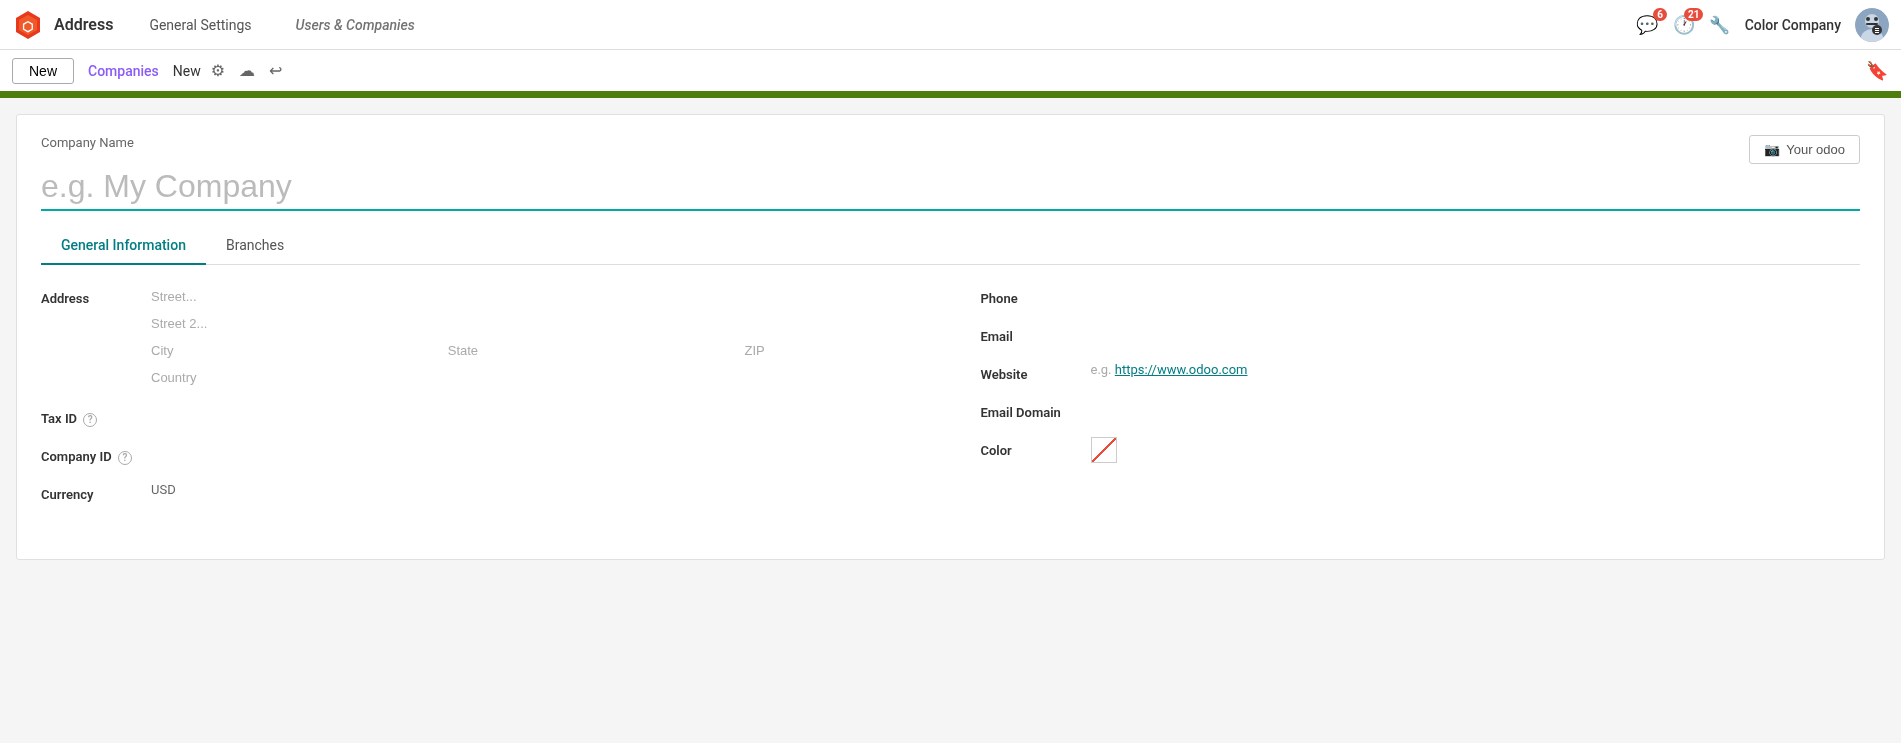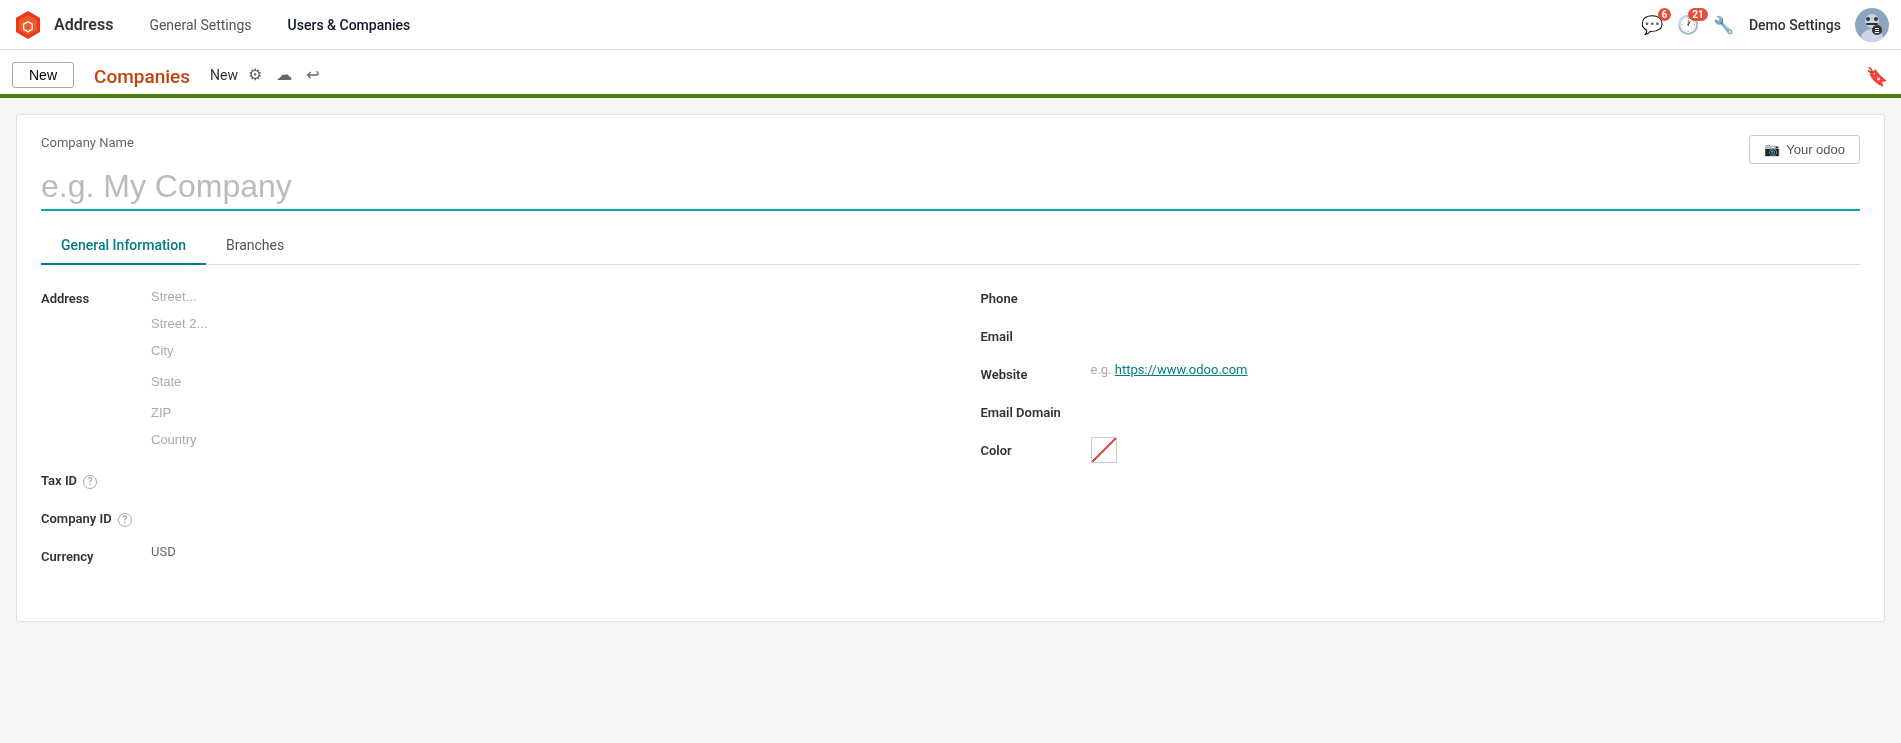--- a/index.html
+++ b/index.html
@@ -9,25 +9,25 @@
     .top-nav {
       display: flex; align-items: center; background: #fff; border-bottom: 1px solid #ddd;
       padding: 0 12px; height: 50px; position: relative;
     }
     .nav-logo {
       width: 32px; height: 32px; margin-right: 10px; flex-shrink: 0;
     }
     .nav-app-title {
       font-size: 16px; font-weight: 600; color: #333; margin-right: 24px;
     }
-    .nav-menu { display: flex; gap: 12px; }
+    .nav-menu { display: flex; gap: 20px; }
     .nav-menu-item {
       padding: 6px 12px; color: #555; cursor: pointer; border-radius: 4px; font-size: 14px;
     }
-    .nav-menu-item.active { color: #0f172a; font-weight: 500; }
+    .nav-menu-item.active { color: #737373; font-weight: 500; font-style: italic; }
 
     .nav-right {
       margin-left: auto; display: flex; align-items: center; gap: 14px;
     }
     .nav-icon-badge { position: relative; cursor: pointer; }
     .nav-icon-badge .badge {
       position: absolute; top: -6px; right: -8px;
       background: #e74c3c; color: #fff; border-radius: 10px;
       font-size: 10px; padding: 1px 4px; font-weight: 700;
     }
@@ -35,29 +35,29 @@
     .nav-wrench { font-size: 17px; color: #555; cursor: pointer; }
     .nav-company { font-size: 14px; font-weight: 500; color: #333; cursor: pointer; }
     .nav-avatar {
       width: 34px; height: 34px; border-radius: 50%; background: #c8d6e5;
       display: flex; align-items: center; justify-content: center;
       font-size: 18px; cursor: pointer; overflow: hidden;
     }
 
     
     .action-bar {
-      display: flex; align-items: flex-end; background: #fff;
-      border-bottom: 4px solid #4d7c0f; padding: 6px 12px; gap: 20px; height: 48px;
+      display: flex; align-items: center; background: #fff;
+      border-bottom: 7px solid #4d7c0f; padding: 6px 12px; gap: 14px; height: 48px;
     }
     .btn-new {
       border: 1px solid #aaa; background: #fff; padding: 4px 16px;
       font-size: 14px; cursor: pointer; border-radius: 3px; font-weight: 500;
     }
     .breadcrumb-link {
-      color: #c2410c; font-size: 19px; cursor: pointer; font-weight: 500;
+      color: #8b5cf6; font-size: 14px; cursor: pointer; font-weight: 500;
     }
     .action-icons { display: flex; gap: 6px; align-items: center; }
     .action-icon-btn {
       background: none; border: none; cursor: pointer; font-size: 16px; color: #666; padding: 4px;
     }
 
     
     .bookmark-btn {
       margin-left: auto; background: none; border: none; cursor: pointer; font-size: 18px; color: #666;
     }
@@ -101,21 +101,21 @@
     }
     .field-value { flex: 1; }
     .field-input {
       border: none; outline: none; font-size: 13px; color: #aaa; background: transparent;
       padding: 4px 0; width: 100%;
     }
     .field-input::placeholder { color: #aaa; }
 
     
     .address-block { flex: 1; display: flex; flex-direction: column; gap: 4px; }
-    .address-row { display: flex; gap: 8px; flex-direction: column; }
+    .address-row { display: flex; gap: 8px; }
     .address-input {
       border: none; outline: none; font-size: 13px; color: #aaa; background: transparent;
       padding: 4px 0; flex: 1;
     }
     .address-input::placeholder { color: #aaa; }
 
     .help-icon {
       display: inline-flex; align-items: center; justify-content: center;
       width: 14px; height: 14px; border-radius: 50%; border: 1px solid #aaa;
       font-size: 10px; color: #aaa; margin-left: 3px; cursor: help; vertical-align: middle;
@@ -155,21 +155,21 @@
   <div class="nav-right">
     <div class="nav-icon-badge">
       <span class="nav-icon">💬</span>
       <span class="badge">6</span>
     </div>
     <div class="nav-icon-badge">
       <span class="nav-icon">🕐</span>
       <span class="badge">21</span>
     </div>
     <span class="nav-wrench">🔧</span>
-    <span class="nav-company">Demo Settings</span>
+    <span class="nav-company">Color Company</span>
     <div class="nav-avatar">
       <svg width="34" height="34" viewBox="0 0 34 34">
         <circle cx="17" cy="17" r="17" fill="#8ca5c0"></circle>
         <ellipse cx="17" cy="13" rx="7" ry="7" fill="#c8d6e5"></ellipse>
         <ellipse cx="17" cy="30" rx="11" ry="9" fill="#c8d6e5"></ellipse>
         <circle cx="13" cy="11" r="2" fill="#333"></circle>
         <circle cx="21" cy="11" r="2" fill="#333"></circle>
         <rect x="11" y="15" width="12" height="2" rx="1" fill="#333"></rect>
         <circle cx="22" cy="22" r="5" fill="#333"></circle>
         <rect x="20" y="20" width="4" height="1" fill="white"></rect>

